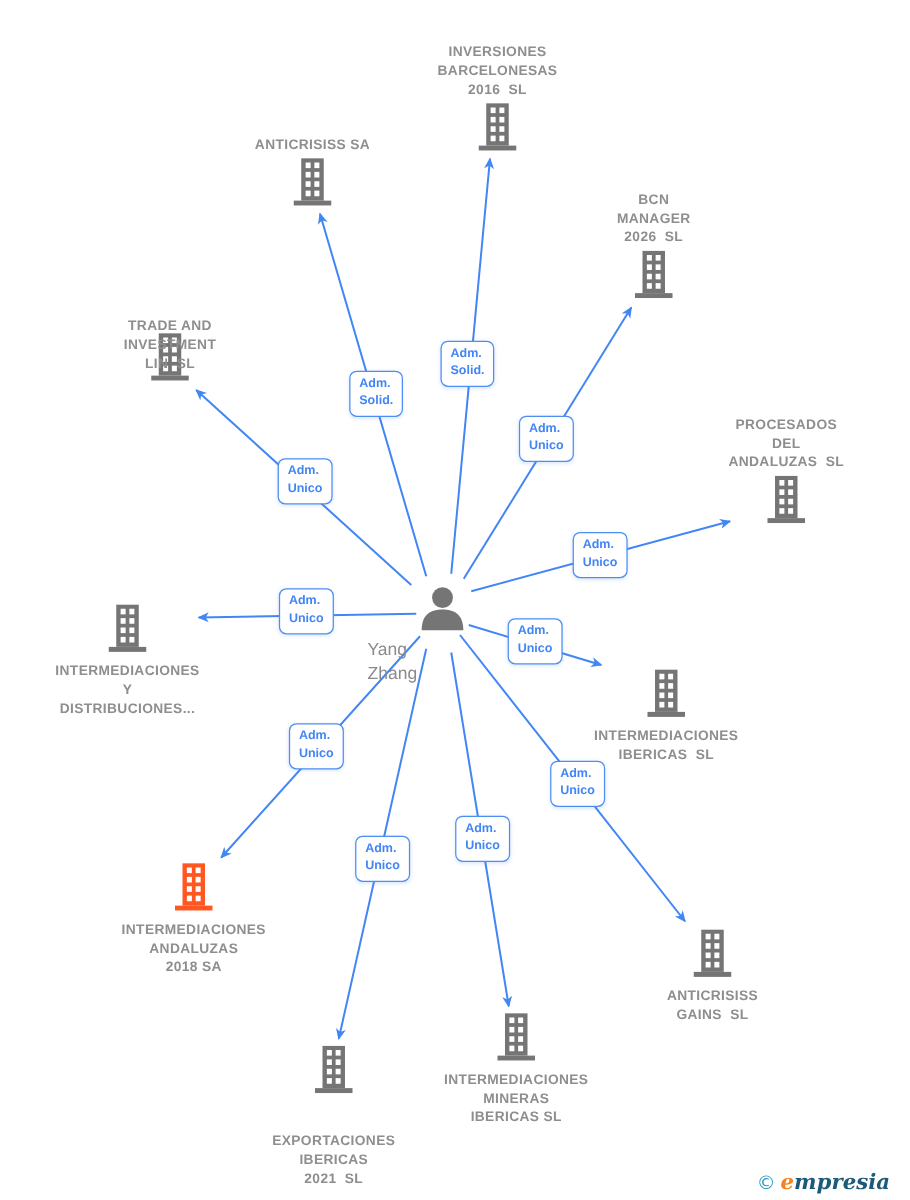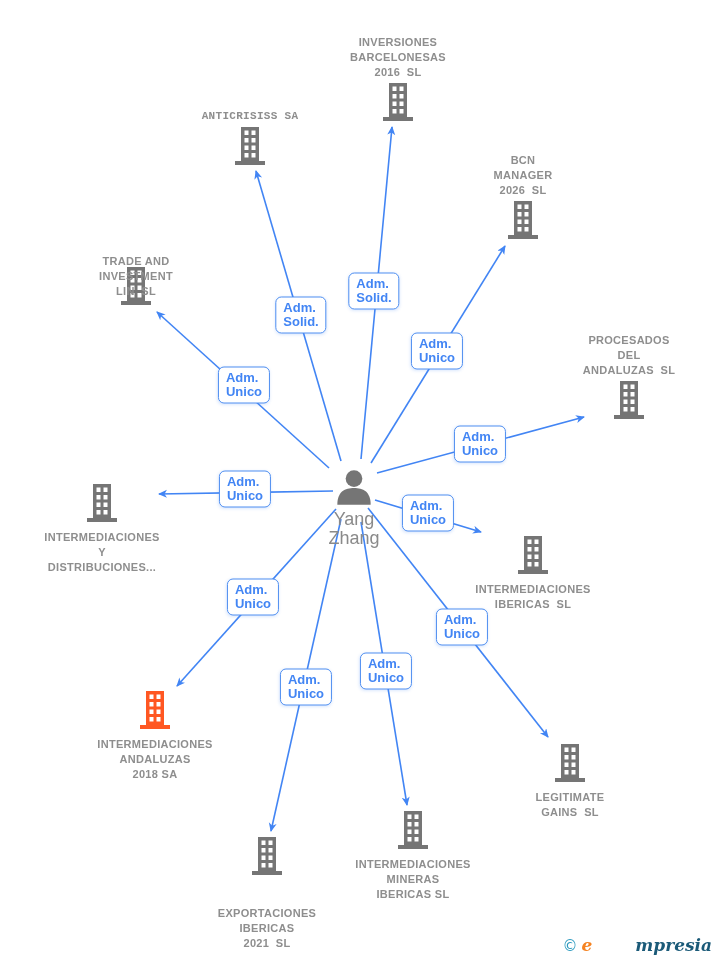--- a/index.html
+++ b/index.html
@@ -10,36 +10,36 @@
   #edge-layer{position:absolute;left:0;top:0;width:728px;height:960px;}
   .company-node{position:absolute;width:0;height:0;}
   .node-icon{position:absolute;transform:translate(-50%,-50%);}
   .company-label{
     position:absolute;width:190px;transform:translateX(-50%);
     text-align:center;font-size:11px;font-weight:bold;letter-spacing:.3px;
     color:#8e8e8e;line-height:15px;white-space:pre-wrap;
   }
   .person-label{
     position:absolute;width:120px;transform:translateX(-50%);
-    text-align:center;font-size:18px;color:#8a8a8a;line-height:19px;white-space:pre-wrap;
+    font-size:14px;color:#8a8a8a;line-height:19px;white-space:pre-wrap;
   }
   .edge-label{
     position:absolute;transform:translate(-50%,-50%);
     background:#ffffff;border:1.5px solid #4e8ef1;border-radius:6px;
-    color:#4285f4;font-size:13px;font-weight:bold;line-height:14px;
+    color:#4285f4;font-size:10px;font-weight:bold;line-height:14px;
     padding:3px 7px 4px 7px;white-space:pre-wrap;text-align:left;
     box-shadow:0 1px 3px rgba(66,133,244,.18);
   }
   #brand-logo{
     position:absolute;right:8px;bottom:4px;font-size:17px;line-height:20px;
     cursor:pointer;user-select:none;
   }
   #brand-logo .copyright{color:#2e9bbf;font-size:15px;margin-right:4px;font-family:"DejaVu Sans",sans-serif;}
   #brand-logo .brand-e{color:#f58220;font-style:italic;font-weight:bold;font-family:"DejaVu Serif",serif;}
-  #brand-logo .brand-rest{color:#1b5a78;font-style:italic;font-weight:bold;font-family:"DejaVu Serif",serif;margin-left:43px;}
+  #brand-logo .brand-rest{color:#1b5a78;font-style:italic;font-weight:bold;font-family:"DejaVu Serif",serif;}
 </style>
 </head>
 <body>
 
 <div id="canvas">
   <svg id="edge-layer" width="728" height="960" viewBox="0 0 728 960">
       <defs>
         <marker id="arrowhead" markerUnits="userSpaceOnUse" markerWidth="12" markerHeight="12" refX="8" refY="4" orient="auto">
           <path d="M0,0 L9,4 L0,8 L2.5,4 z" fill="#4285f4"></path>
         </marker>
@@ -80,21 +80,21 @@
             <rect x="7" y="0" width="18" height="34" fill="#757575"></rect>
             <rect x="10.5" y="3.5" width="4" height="4.5" fill="#ffffff"></rect>
             <rect x="17.5" y="3.5" width="4" height="4.5" fill="#ffffff"></rect>
             <rect x="10.5" y="11" width="4" height="4.5" fill="#ffffff"></rect>
             <rect x="17.5" y="11" width="4" height="4.5" fill="#ffffff"></rect>
             <rect x="10.5" y="18.5" width="4" height="4.5" fill="#ffffff"></rect>
             <rect x="17.5" y="18.5" width="4" height="4.5" fill="#ffffff"></rect>
             <rect x="10.5" y="26" width="4" height="4.5" fill="#ffffff"></rect>
             <rect x="17.5" y="26" width="4" height="4.5" fill="#ffffff"></rect>
           </svg></div>
-        <div class="company-label" style="left: 250px; top: 109px; font-family: Liberation Mono, monospace;">ANTICRISISS SA</div>
+        <div class="company-label" style="left: 250px; top: 109px;">ANTICRISISS SA</div>
       </div>
       <div class="company-node">
         <div class="node-icon" style="left: 523px; top: 222px;"><svg width="32" height="38" viewBox="0 0 32 38">
             <rect x="1" y="34" width="30" height="4" fill="#757575"></rect>
             <rect x="7" y="0" width="18" height="34" fill="#757575"></rect>
             <rect x="10.5" y="3.5" width="4" height="4.5" fill="#ffffff"></rect>
             <rect x="17.5" y="3.5" width="4" height="4.5" fill="#ffffff"></rect>
             <rect x="10.5" y="11" width="4" height="4.5" fill="#ffffff"></rect>
             <rect x="17.5" y="11" width="4" height="4.5" fill="#ffffff"></rect>
             <rect x="10.5" y="18.5" width="4" height="4.5" fill="#ffffff"></rect>
@@ -196,21 +196,21 @@
             <rect x="7" y="0" width="18" height="34" fill="#757575"></rect>
             <rect x="10.5" y="3.5" width="4" height="4.5" fill="#ffffff"></rect>
             <rect x="17.5" y="3.5" width="4" height="4.5" fill="#ffffff"></rect>
             <rect x="10.5" y="11" width="4" height="4.5" fill="#ffffff"></rect>
             <rect x="17.5" y="11" width="4" height="4.5" fill="#ffffff"></rect>
             <rect x="10.5" y="18.5" width="4" height="4.5" fill="#ffffff"></rect>
             <rect x="17.5" y="18.5" width="4" height="4.5" fill="#ffffff"></rect>
             <rect x="10.5" y="26" width="4" height="4.5" fill="#ffffff"></rect>
             <rect x="17.5" y="26" width="4" height="4.5" fill="#ffffff"></rect>
           </svg></div>
-        <div class="company-label" style="left: 570px; top: 790px;">LEGITIMATE
+        <div class="company-label" style="left: 570px; top: 790px;">ANTICRISISS
 GAINS  SL</div>
       </div>
       <div class="company-node">
         <div class="node-icon" style="left: 267px; top: 858px;"><svg width="32" height="38" viewBox="0 0 32 38">
             <rect x="1" y="34" width="30" height="4" fill="#757575"></rect>
             <rect x="7" y="0" width="18" height="34" fill="#757575"></rect>
             <rect x="10.5" y="3.5" width="4" height="4.5" fill="#ffffff"></rect>
             <rect x="17.5" y="3.5" width="4" height="4.5" fill="#ffffff"></rect>
             <rect x="10.5" y="11" width="4" height="4.5" fill="#ffffff"></rect>
             <rect x="17.5" y="11" width="4" height="4.5" fill="#ffffff"></rect>

